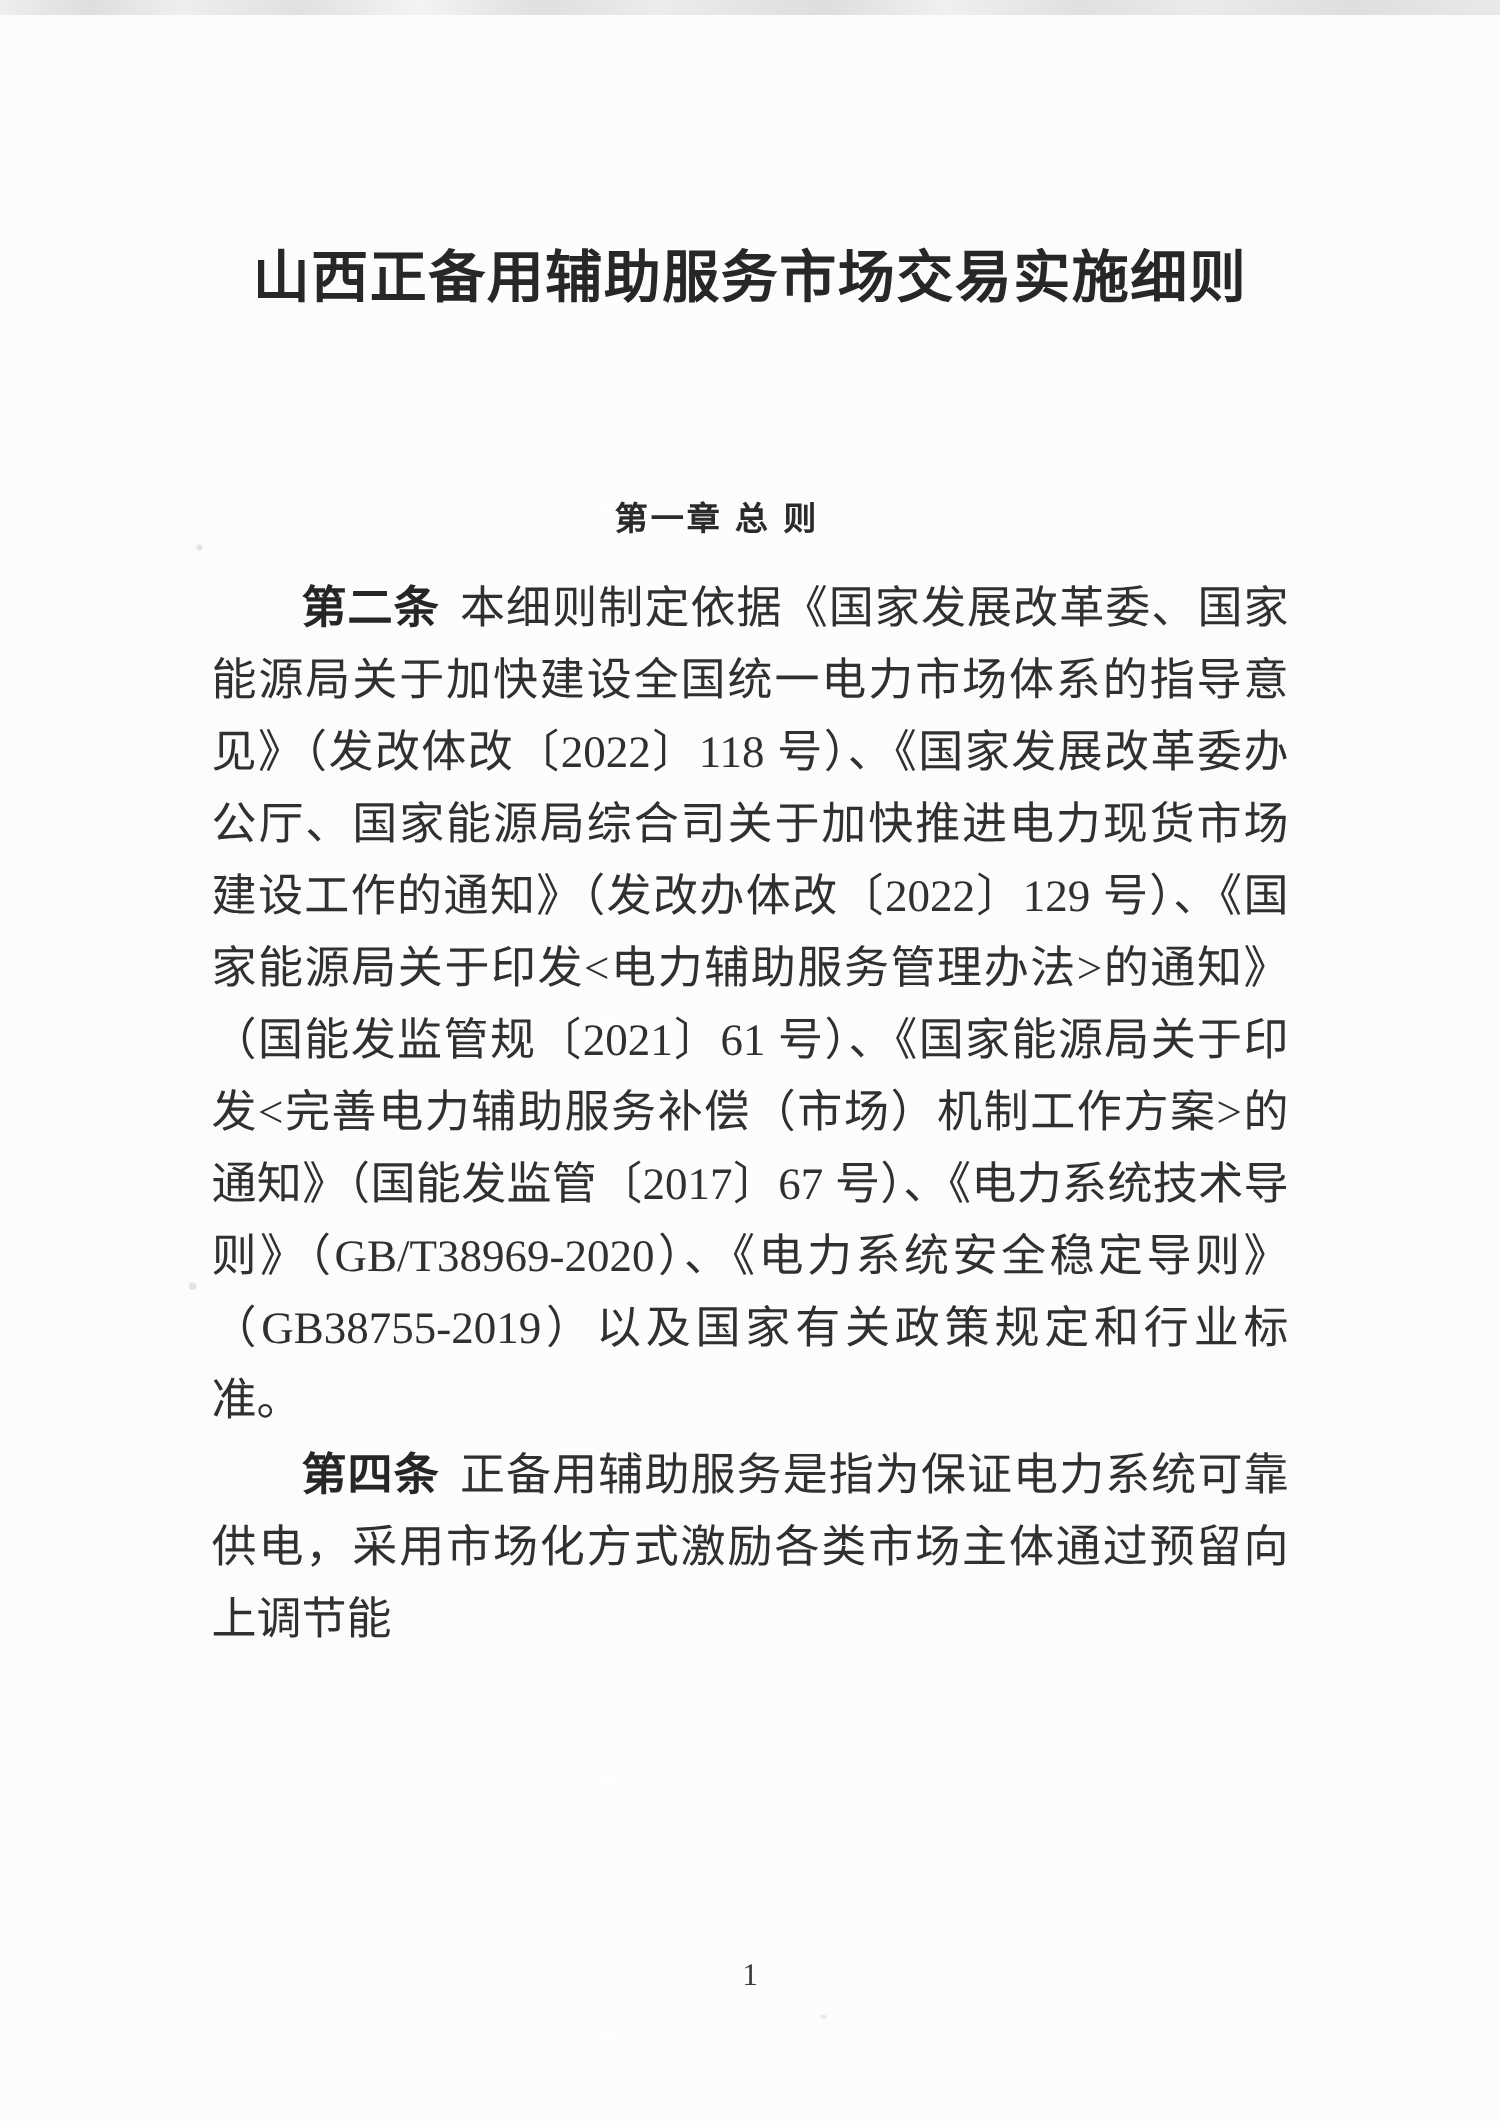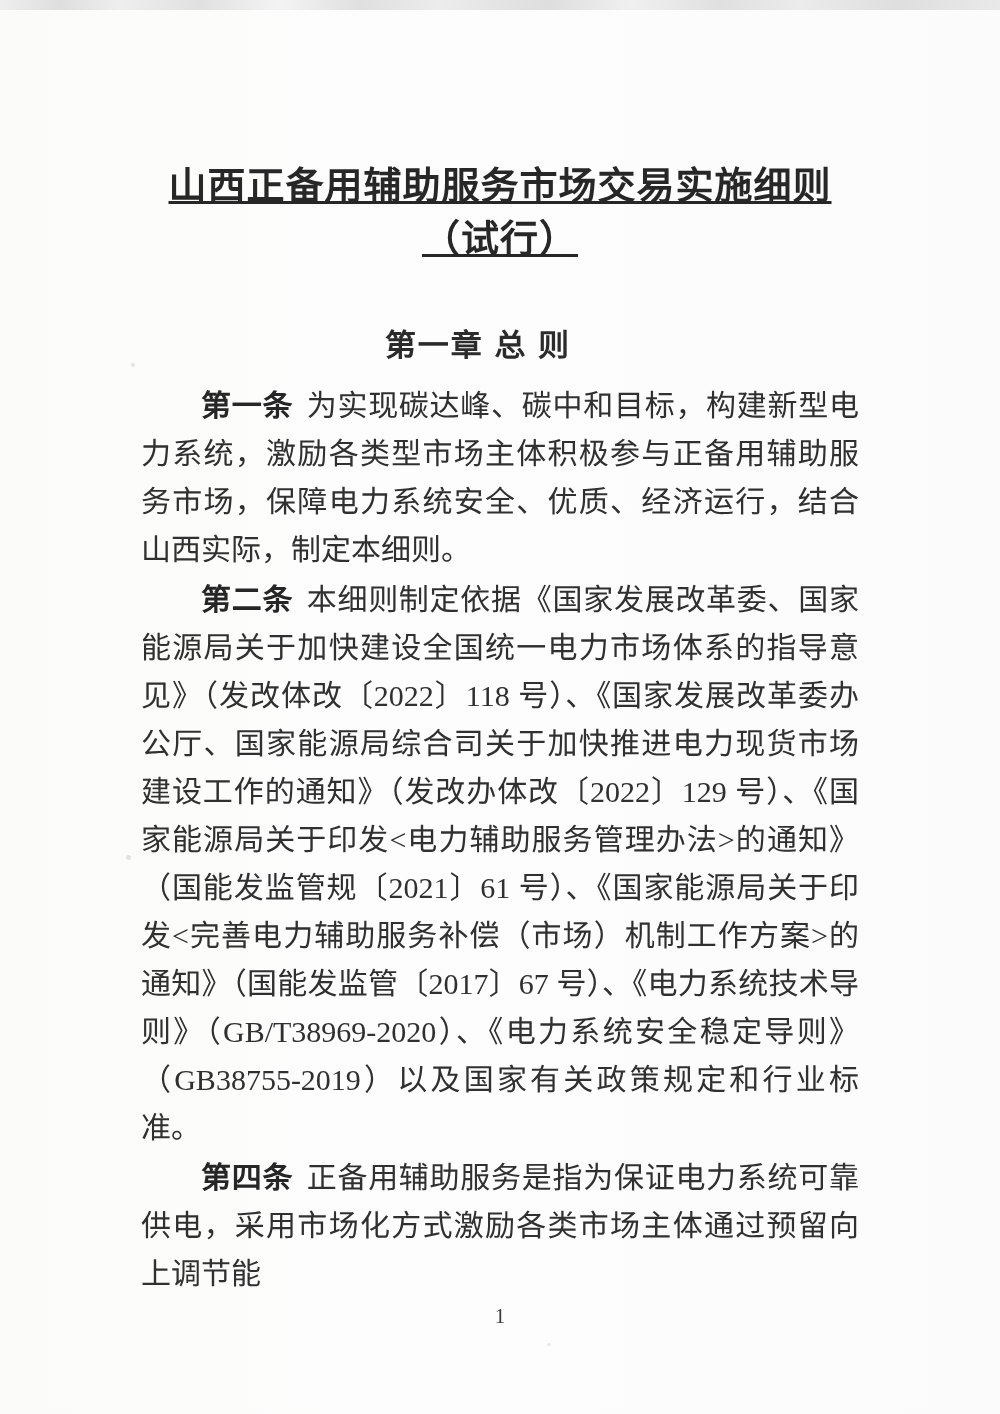--- a/index.html
+++ b/index.html
@@ -44,32 +44,32 @@
     width: 1000px;
     margin: 0;
     text-align: center;
     font-family: "Liberation Sans", "DejaVu Sans", sans-serif;
     font-weight: 700;
     font-size: 38px;
     line-height: 53px;
     color: #272727;
     letter-spacing: 1px;
   }
-  .doc-title .title-line { display: block; text-decoration: underline; }
+  .doc-title .title-line { display: block; }
 
   .chapter-heading {
     position: absolute;
     top: 326px;
     left: 0;
     width: 956px;
     margin: 0;
     text-align: center;
     font-family: "Liberation Sans", "DejaVu Sans", sans-serif;
     font-weight: 700;
-    font-size: 31px;
+    font-size: 22px;
     line-height: 40px;
     color: #2b2b2b;
     letter-spacing: 2px;
   }
 
   .doc-body {
     position: absolute;
     top: 382px;
     left: 141px;
     width: 718px;
@@ -106,29 +106,25 @@
 
 <div class="page">
 
   <div class="scan-band"></div>
   <div class="scan-speck speck-a"></div>
   <div class="scan-speck speck-b"></div>
   <div class="scan-speck speck-c"></div>
 
   <h1 class="doc-title">
     <span class="title-line">山西正备用辅助服务市场交易实施细则</span>
-    <span class="title-line">（试行）</span>
   </h1>
 
   <h2 class="chapter-heading">第一章 总 则</h2>
 
   <main class="doc-body">
-    <p class="para">
-      <strong class="article-label">第一条</strong><span>为实现碳达峰、碳中和目标，构建新型电力系统，激励各类型市场主体积极参与正备用辅助服务市场，保障电力系统安全、优质、经济运行，结合山西实际，制定本细则。</span>
-    </p>
     <p class="para">
       <strong class="article-label">第二条</strong><span>本细则制定依据《国家发展改革委、国家能源局关于加快建设全国统一电力市场体系的指导意见》（发改体改〔2022〕118 号）、《国家发展改革委办公厅、国家能源局综合司关于加快推进电力现货市场建设工作的通知》（发改办体改〔2022〕129 号）、《国家能源局关于印发&lt;电力辅助服务管理办法&gt;的通知》（国能发监管规〔2021〕61 号）、《国家能源局关于印发&lt;完善电力辅助服务补偿（市场）机制工作方案&gt;的通知》（国能发监管〔2017〕67 号）、《电力系统技术导则》（GB/T38969-2020）、《电力系统安全稳定导则》（GB38755-2019）以及国家有关政策规定和行业标准。</span>
     </p>
     <p class="para">
       <strong class="article-label">第四条</strong><span>正备用辅助服务是指为保证电力系统可靠供电，采用市场化方式激励各类市场主体通过预留向上调节能</span>
     </p>
   </main>
 
   <footer>
     <div class="page-number">1</div>

